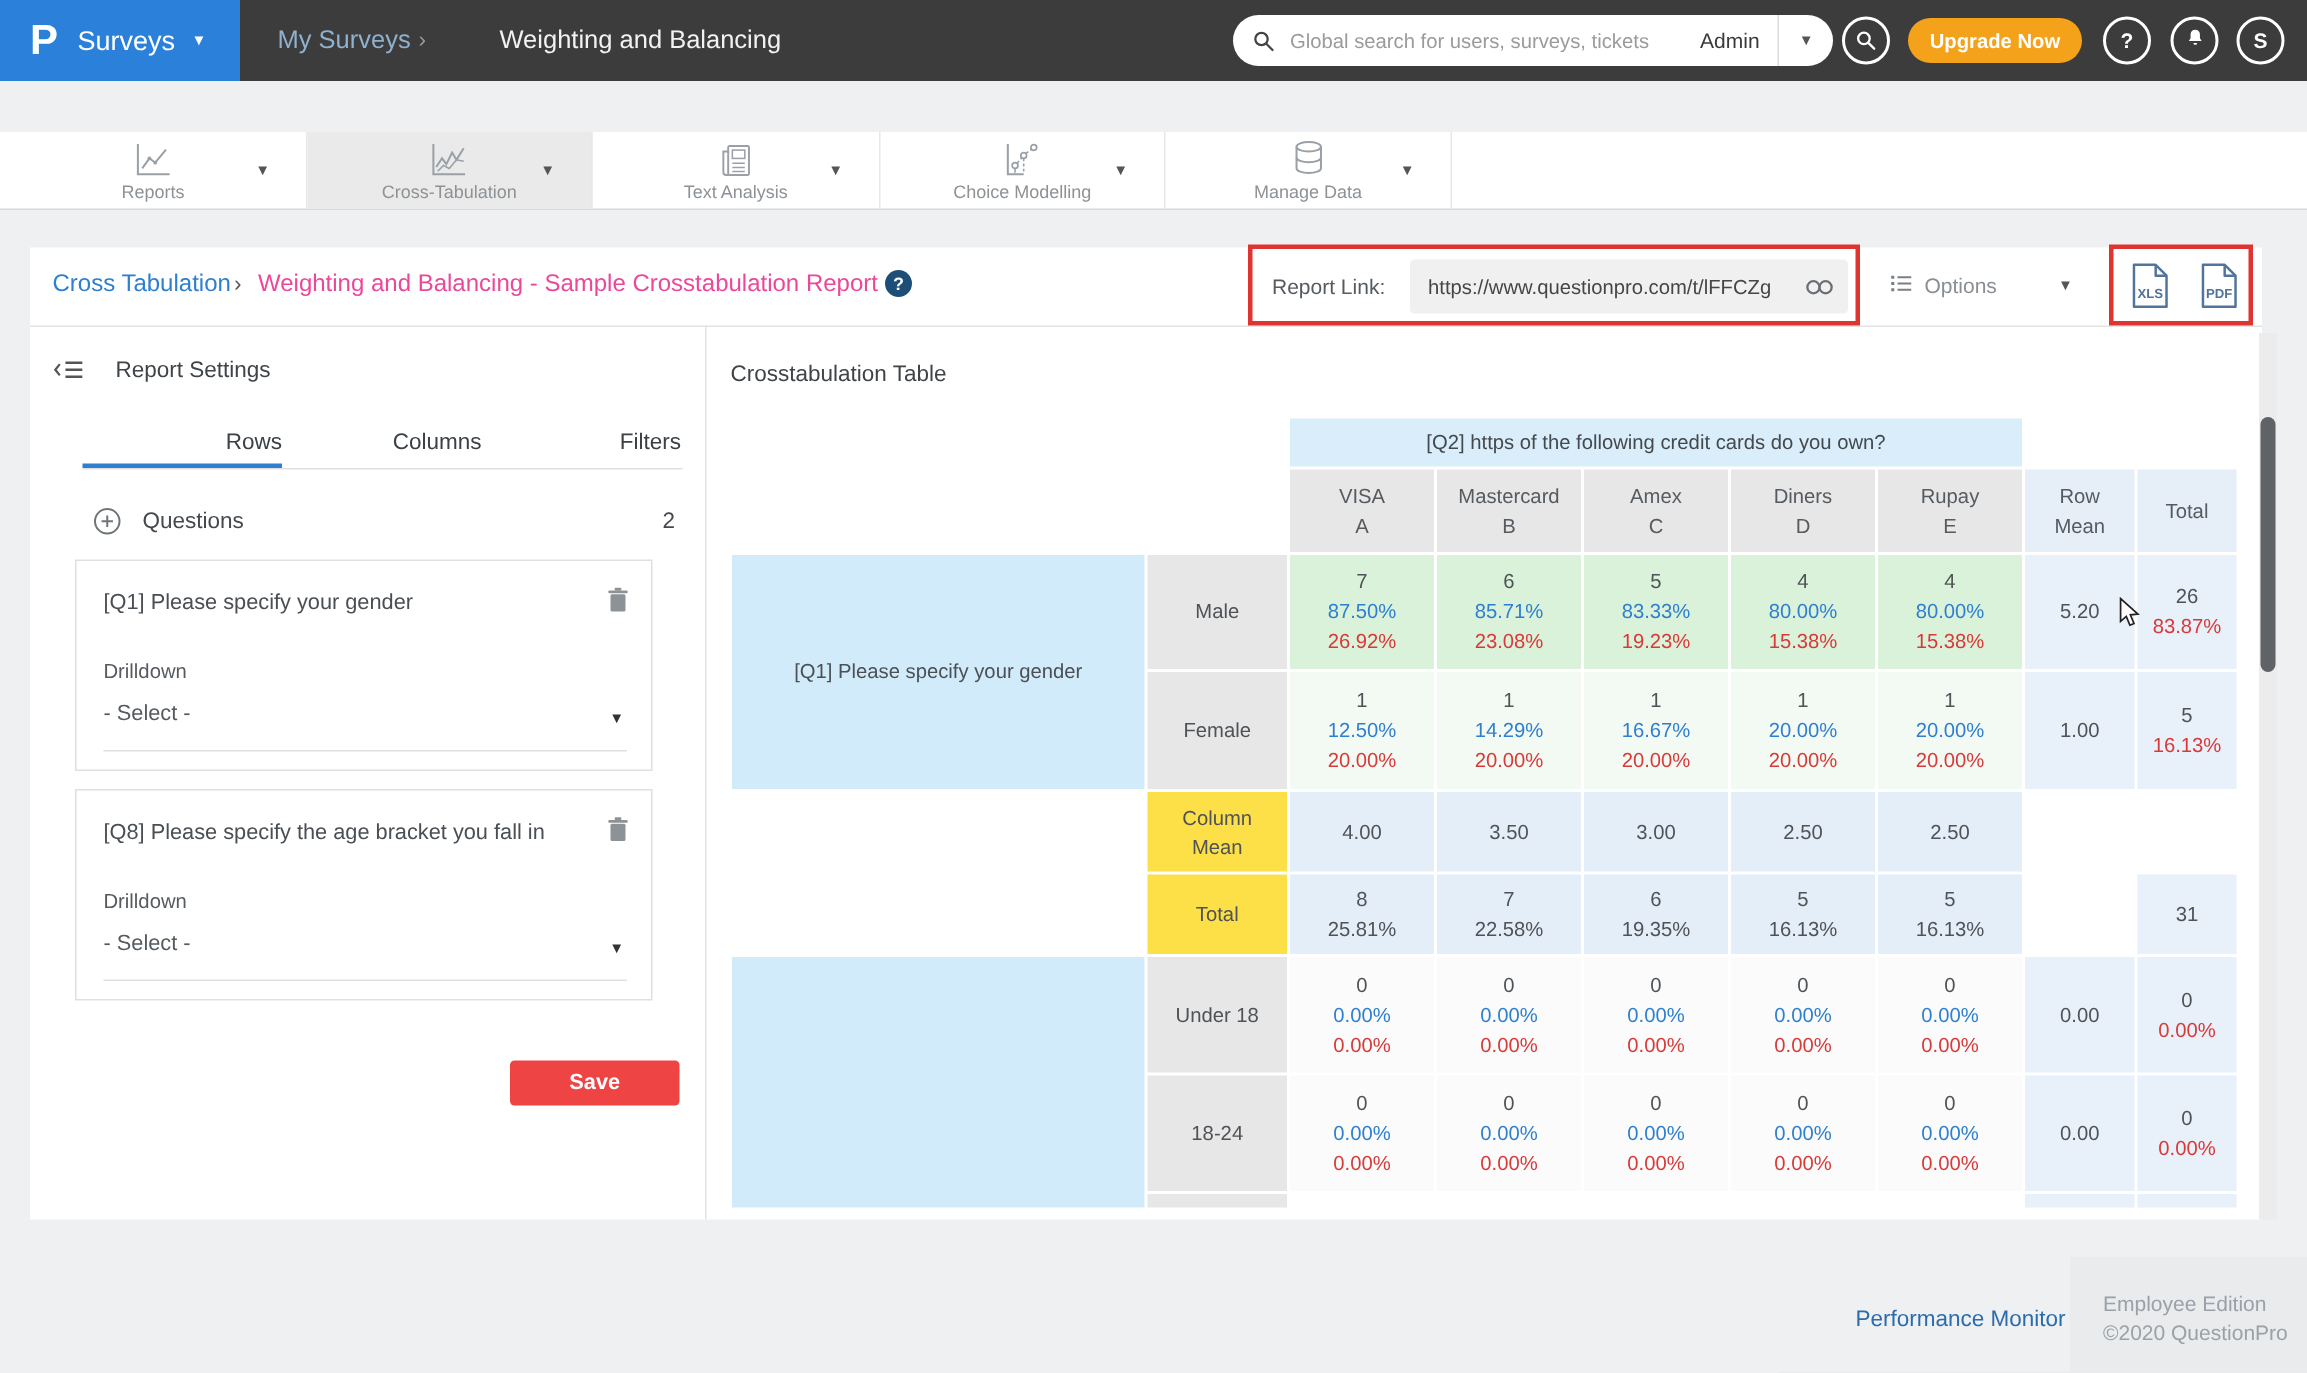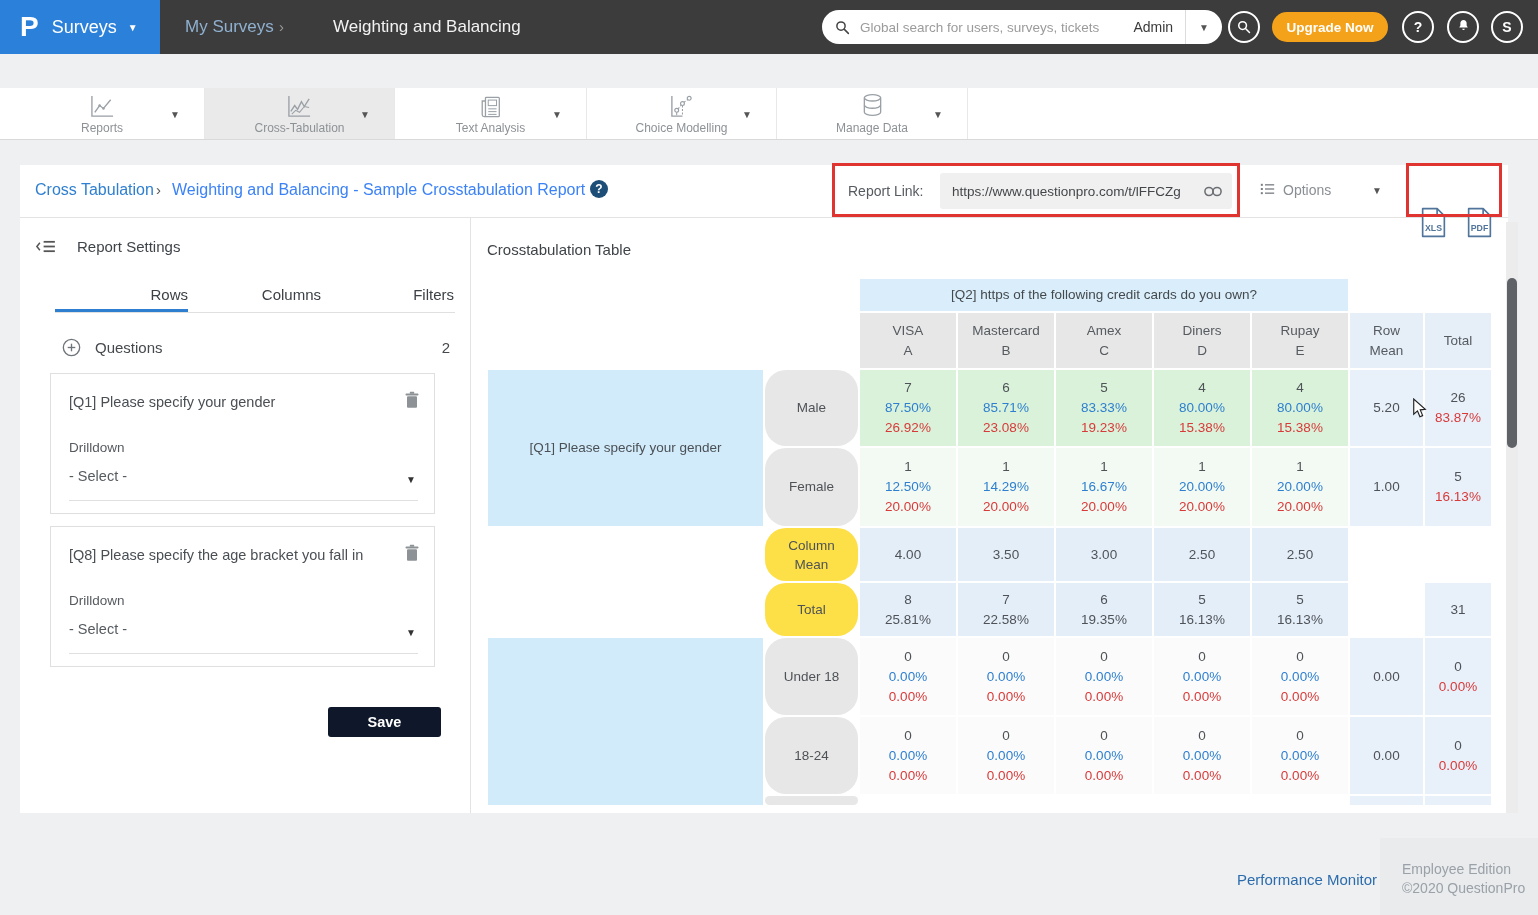--- a/index.html
+++ b/index.html
@@ -49,32 +49,32 @@
   .tb-icon{height:27px;display:flex;align-items:flex-end;}
   .tb-label{font-size:12px;color:#8d9296;margin-top:2px;}
   .tb-caret{position:absolute;right:24px;top:50%;transform:translateY(-50%);font-size:10px;color:#555;}
   .tb-fill{flex:1;}
 
   
   .card{position:absolute;left:20px;top:165px;width:1488px;height:648px;background:#fff;overflow:hidden;}
   .card-header{position:absolute;top:0;left:0;right:0;height:52px;border-bottom:1px solid #e3e3e3;}
   .bc-link{position:absolute;left:15px;top:16px;font-size:16px;color:#2e7fd0;cursor:pointer;}
   .bc-sep{position:absolute;left:136px;top:16px;font-size:15px;color:#555;}
-  .bc-title{position:absolute;left:152px;top:16px;font-size:16px;color:#3b82f6;}
+  .bc-title{position:absolute;left:152px;top:16px;font-size:16px;color:#ec4899;}
   .help-dot{position:absolute;left:570px;top:15px;width:18px;height:18px;border-radius:50%;background:#1d4e78;
             color:#fff;font-size:12px;font-weight:700;display:flex;align-items:center;justify-content:center;cursor:pointer;}
   .rl-label{position:absolute;left:828px;top:18px;font-size:14px;color:#565b60;}
   .url-box{position:absolute;left:920px;top:8px;width:292px;height:36px;background:#f0f0f0;border-radius:3px;
            display:flex;align-items:center;cursor:text;}
   .url-text{font-size:13.5px;color:#44474a;padding-left:12px;flex:1;white-space:nowrap;}
   .url-link-icon{padding-right:10px;display:flex;cursor:pointer;}
   .options-group{position:absolute;left:1240px;top:17px;display:flex;align-items:center;gap:8px;
                  font-size:14px;color:#8a8f94;cursor:pointer;}
   .options-caret{position:absolute;left:1352px;top:20px;font-size:10px;color:#555;cursor:pointer;}
-  .export-btn{position:absolute;top:10px;cursor:pointer;margin-top:32px;}
+  .export-btn{position:absolute;top:10px;cursor:pointer;}
   .export-xls{left:1400px;} .export-pdf{left:1446px;}
 
   
   .settings-header{position:absolute;left:15px;top:73px;display:flex;align-items:center;gap:21px;
                    font-size:15px;color:#3f4449;}
   .collapse-icon{display:flex;cursor:pointer;}
   .tabs{position:absolute;left:35px;top:114px;width:400px;height:34px;border-bottom:1px solid #e0e0e0;
         display:flex;box-sizing:border-box;}
   .tab{width:133px;text-align:right;font-size:15px;color:#3c4146;line-height:31px;cursor:pointer;box-sizing:border-box;}
   .tab.active{border-bottom:3px solid #2e7fd0;}
@@ -83,32 +83,32 @@
   .plus-circle{display:flex;cursor:pointer;}
   .q-count{margin-left:auto;padding-right:4px;}
   .qcards{position:absolute;left:30px;top:208px;width:385px;}
   .qcard{position:relative;height:141px;border:1px solid #dfdfdf;background:#fff;margin-bottom:12px;box-sizing:border-box;}
   .qcard-title{position:absolute;left:18px;top:20px;right:44px;font-size:14.5px;color:#4a4f54;}
   .qcard-trash{position:absolute;right:14px;top:17px;cursor:pointer;}
   .qcard-drill{position:absolute;left:18px;top:66px;font-size:13.5px;color:#565b60;}
   .qcard-select{position:absolute;left:18px;right:16px;top:94px;height:32px;border-bottom:1px solid #e0e0e0;
                 font-size:14.5px;color:#565b60;cursor:pointer;}
   .sel-caret{position:absolute;right:2px;top:6px;font-size:10px;color:#333;}
-  .save-btn{position:absolute;left:308px;top:542px;width:113px;height:30px;background:#0f172a;color:#fff;
+  .save-btn{position:absolute;left:320px;top:542px;width:113px;height:30px;background:#ef4444;color:#fff;
             font-size:14.5px;font-weight:700;border:none;border-radius:3px;cursor:pointer;font-family:inherit;}
   .v-divider{position:absolute;left:450px;top:52px;bottom:0;width:1px;background:#e3e3e3;}
 
   
   .table-title{position:absolute;left:467px;top:76px;font-size:15px;color:#3f4449;}
   .crosstab{position:absolute;left:466px;top:112px;border-collapse:separate;border-spacing:2px;table-layout:fixed;}
   .crosstab td{padding:0;text-align:center;vertical-align:middle;font-size:13.5px;line-height:20px;overflow:hidden;}
   .banner{background:#d9eefa;color:#44494e;font-size:14px;}
   .colhead{background:#e7e7e7;color:#565b60;line-height:19px;}
   .bluehead{background:#e6eef8;}
-  .rowhead{background:#e7e7e7;color:#4f5357;border-radius:21px;}
+  .rowhead{background:#e7e7e7;color:#4f5357;}
   .rowhead.bluelabel{background:#fde047;line-height:19px;}
   .group-cell{background:#d2ebfa;color:#4a5055;}
   .meancell{background:#e8f0f9;color:#4f5357;}
   .blank{background:transparent;}
   .bg-green{background:#d9f2d9;} .bg-pale{background:#f3faf3;}
   .bg-blue{background:#e4eef9;} .bg-zero{background:#fafbfa;} .bg-none{background:transparent;}
   .c-dark{color:#4f5357;} .c-blue{color:#2e7fd0;} .c-red{color:#d83a3a;}
 
   
   .scroll-track{position:absolute;left:1506px;top:222px;width:12px;height:591px;background:#ececec;}

